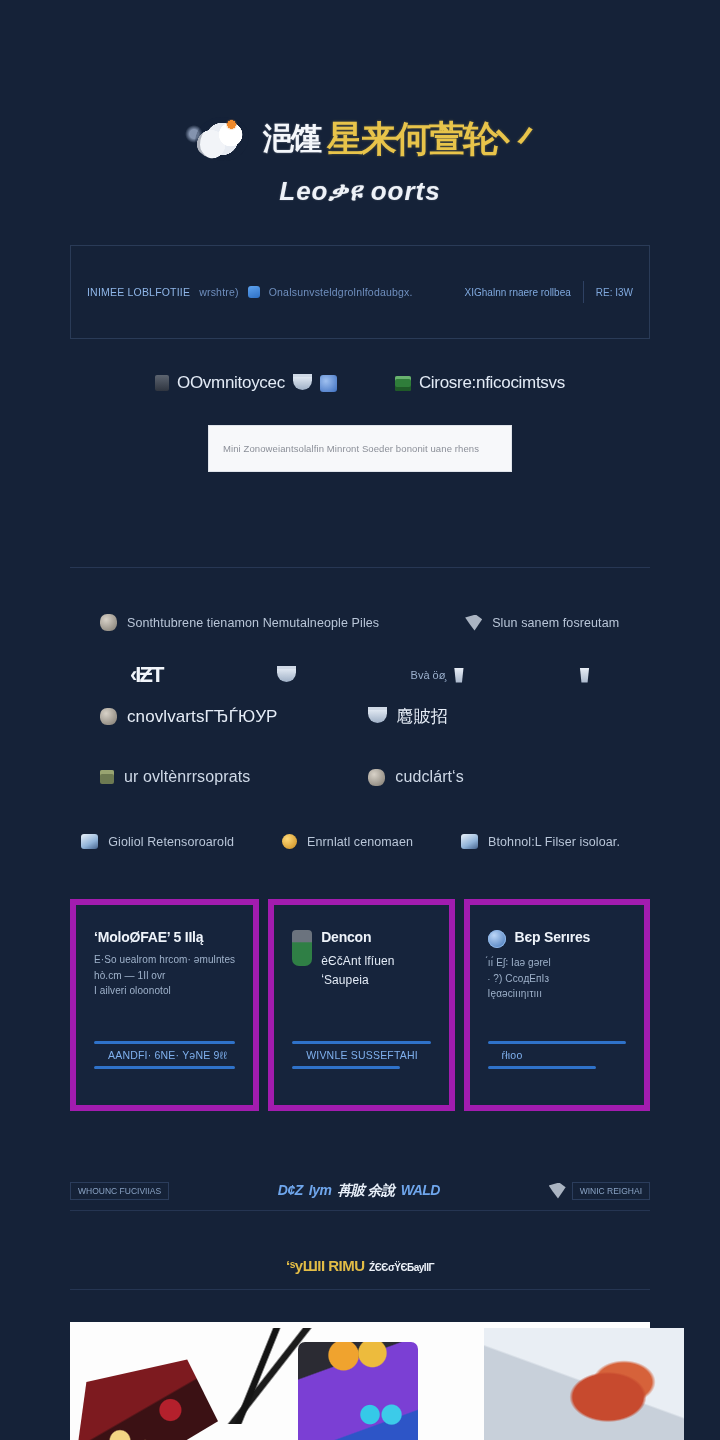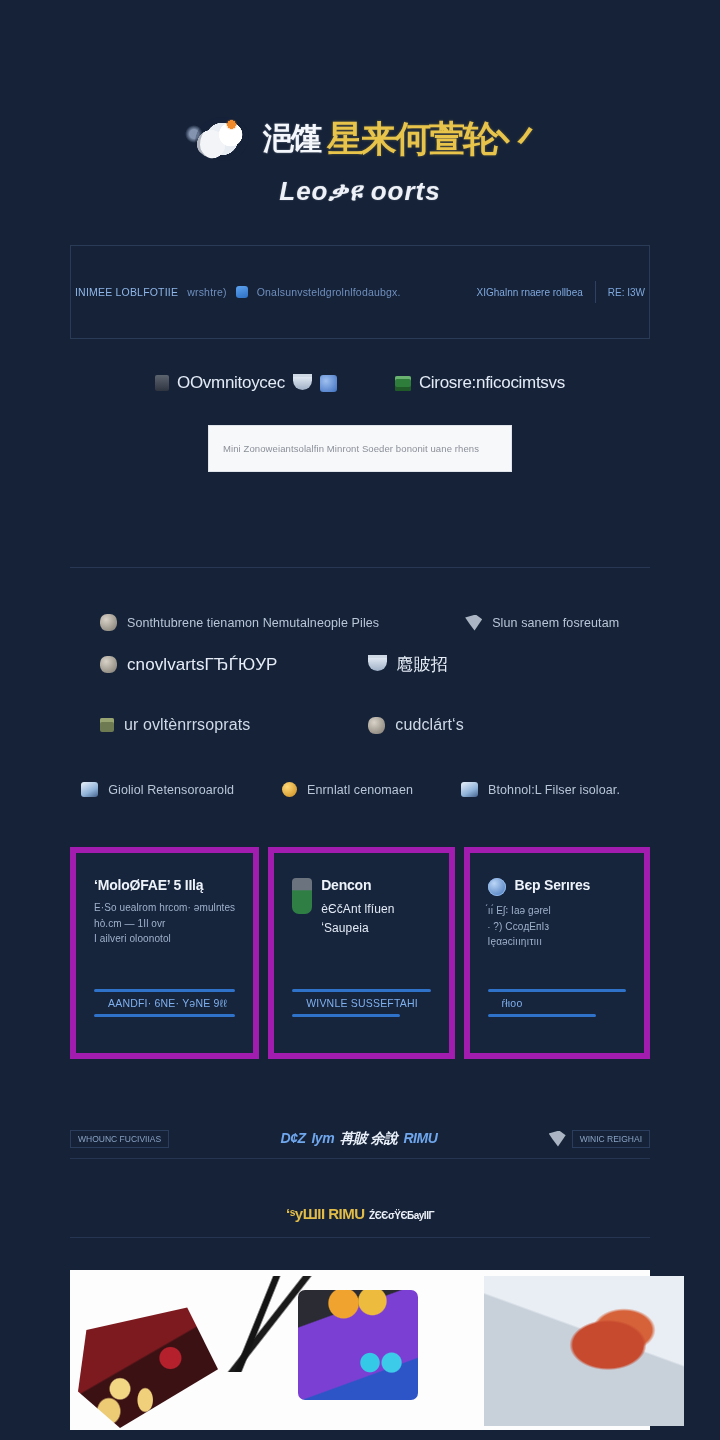--- a/index.html
+++ b/index.html
@@ -55,21 +55,21 @@
     margin-top: 8px; font-size: 26px; font-weight: 700; color: #eef2f8;
     letter-spacing: 1px; filter: blur(0.55px); font-style: italic;
     text-shadow: 0 0 2px #ffffff44;
   }
 
   
   .navbar {
     margin: 38px 70px 0 70px; height: 94px;
     border: 1px solid #2a3b57;
     display: flex; align-items: center;
-    padding: 0 4px; gap: 10px;
+    padding: 0 16px; gap: 10px;
   }
   .nav-left { display: flex; align-items: center; gap: 9px; flex: 1; min-width: 0; }
   .nav-txt {
     font-size: 10.5px; color: #8fb6e8; white-space: nowrap;
     filter: blur(0.45px); letter-spacing: .2px;
   }
   .nav-txt.dim { color: #6f8fbe; }
   .nav-drop {
     width: 12px; height: 12px; border-radius: 3px;
     background: linear-gradient(160deg, #5ea3ef, #2d6fc4);
@@ -335,20 +335,30 @@
       <div class="feat-item">
         <span class="ic ic-stone"></span>
         <span class="feat-label">Sonthtubrene tienamon Nemutalneople Piles</span>
       </div>
       <div class="feat-item">
         <span class="ic ic-gray-bird"></span>
         <span class="feat-label">Slun sanem fosreutam</span>
       </div>
     </div>
 
+    <div class="glyphrow">
+      <span class="g g-big">‹IƵТ</span>
+      <span class="g-spacer"></span>
+      <span class="ic ic-bowl"></span>
+      <span class="g-spacer"></span>
+      <span class="g" style="font-size:11px;color:#9bb0cd;filter:blur(.7px)">Bvà öø̧</span>
+      <span class="ic ic-glass" style="margin-left:8px"></span>
+      <span class="g-spacer"></span>
+      <span class="ic ic-glass"></span>
+    </div>
 
     <div class="feat-row" style="justify-content:flex-start;gap:90px">
       <div class="feat-item">
         <span class="ic ic-stone"></span>
         <span class="feat-label bright">cnovlvartsГЂЃЮУР</span>
       </div>
       <div class="feat-item">
         <span class="ic ic-bowl"></span>
         <span class="feat-label bright">麅貱招</span>
       </div>
@@ -434,21 +444,21 @@
       </div>
     </div>
   </div>
 
   <div class="footbar">
     <span class="foot-pill">WHOUNC FUCIVIIAS</span>
     <div class="foot-center">
       <span>D¢Z</span>
       <span>Iym</span>
       <span class="cn">苒貱 余說</span>
-      <span>RIMU</span>
+      <span>WALD</span>
     </div>
     <div class="foot-right">
       <span class="ic ic-gray-bird"></span>
       <span class="foot-pill">WINIC REIGHAI</span>
     </div>
   </div>
 
   <div class="tagline">
     <span class="gold">‘ˢуШІІ RIMU</span>
     <span class="wh">ŹЄЄσŸЄБауІІΓ</span>

